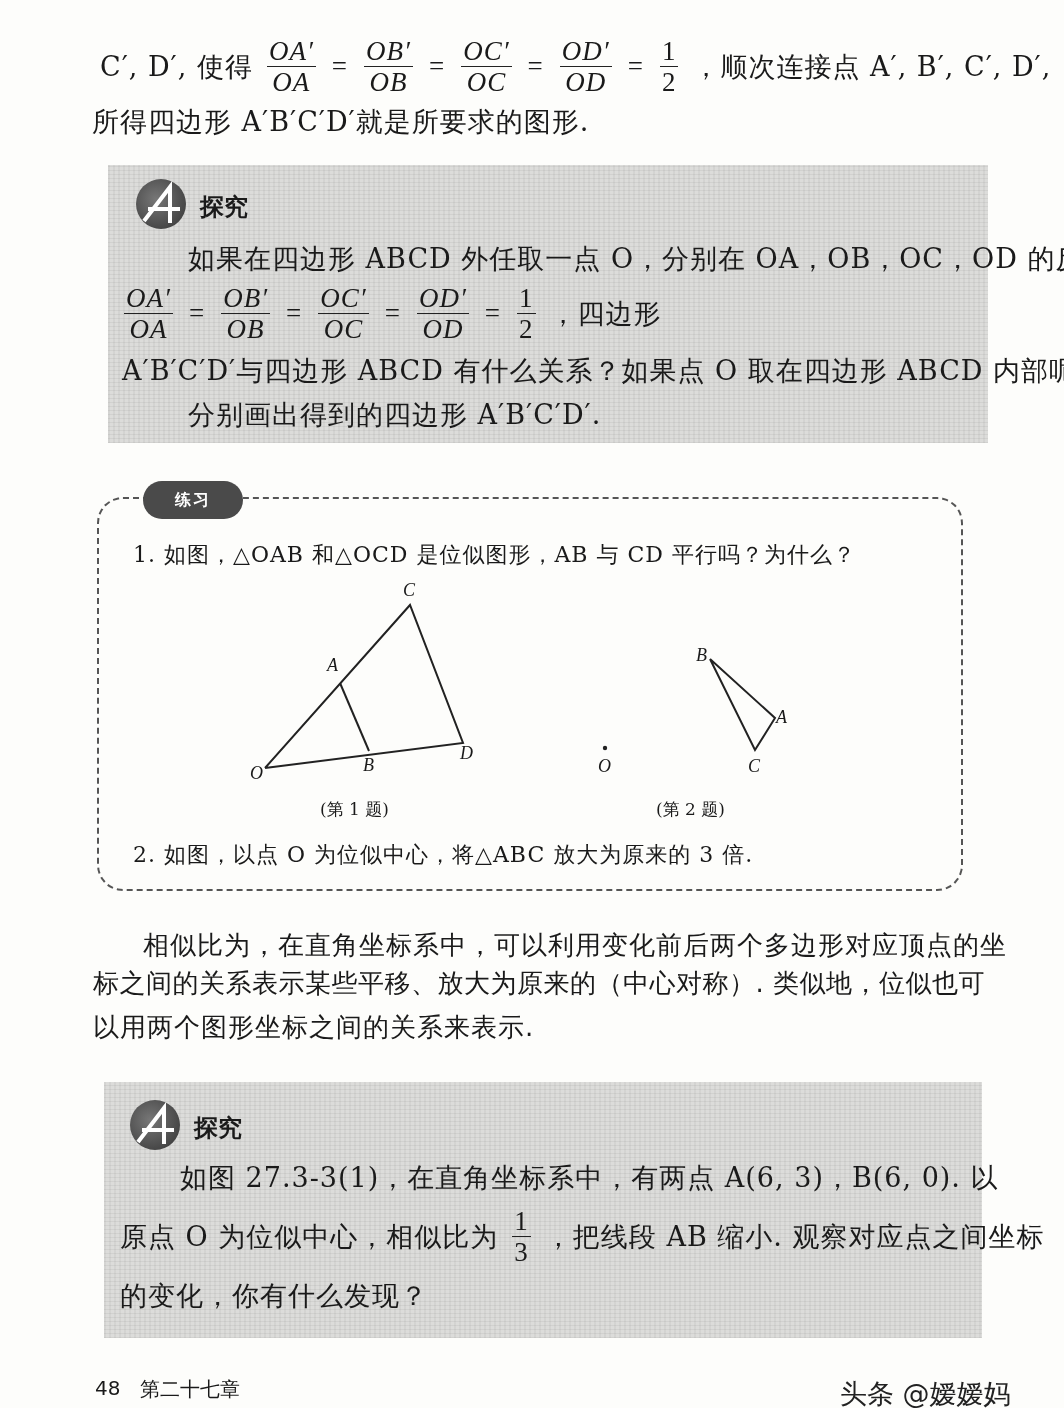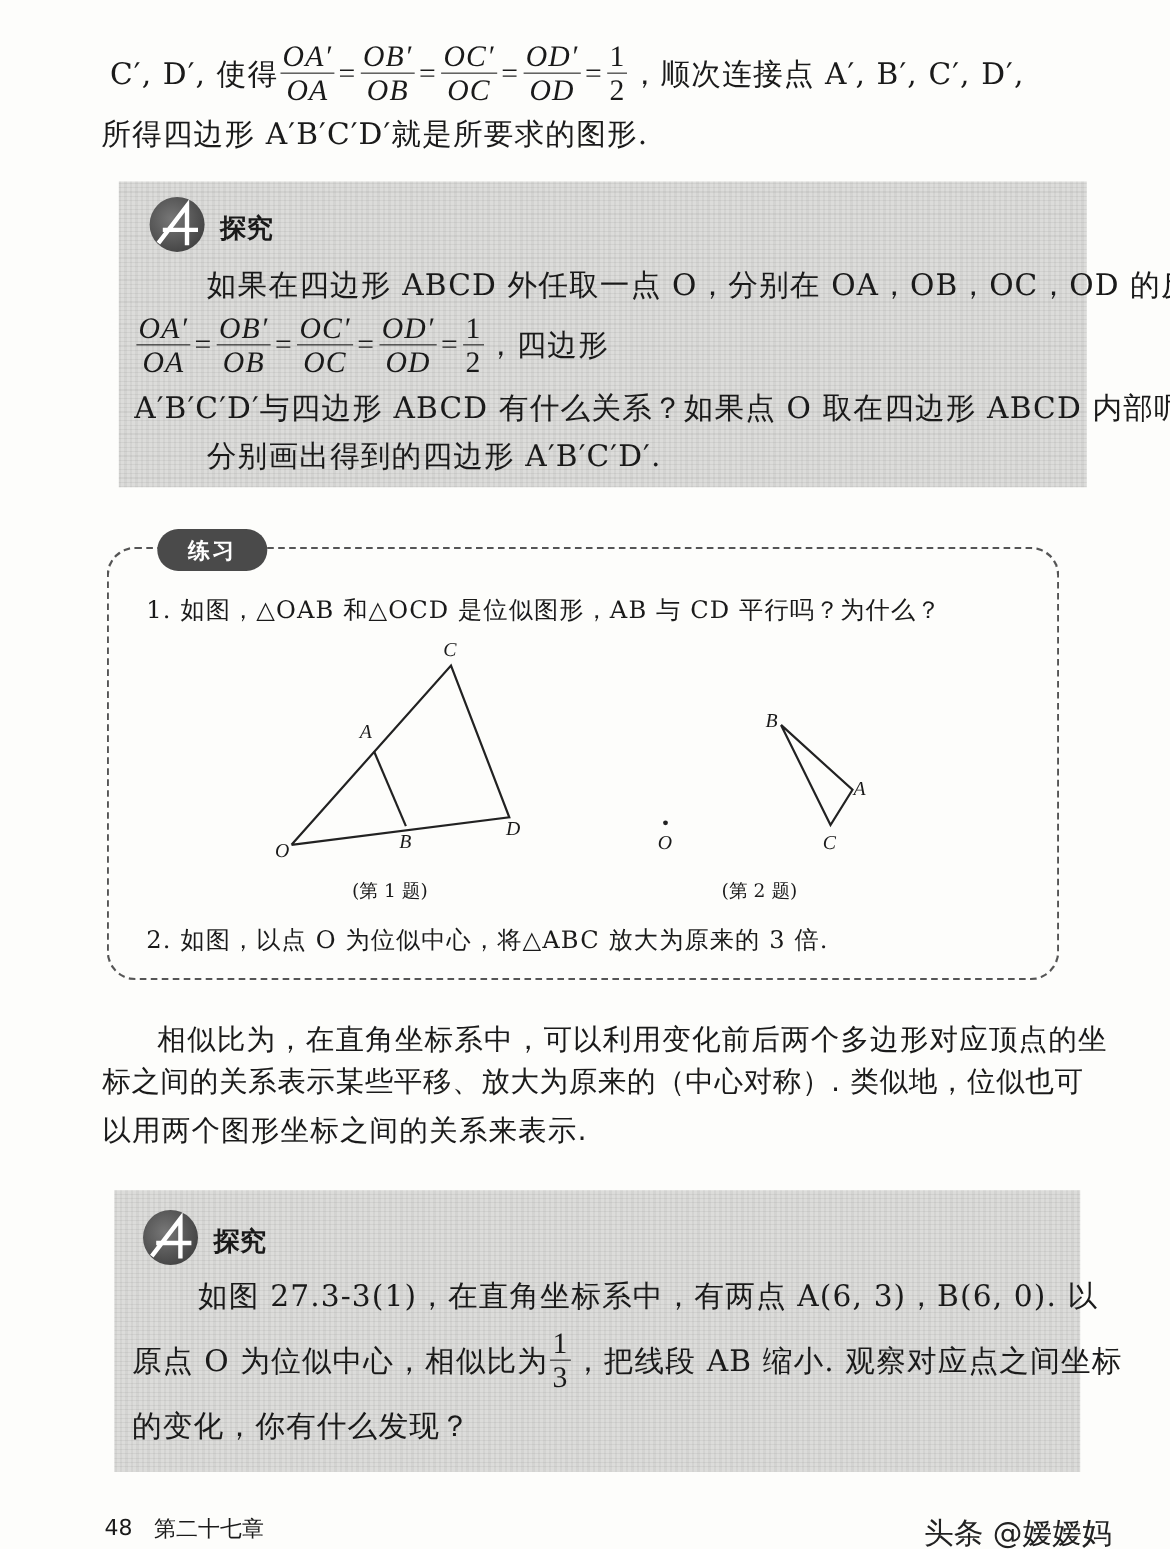--- a/index.html
+++ b/index.html
@@ -1,21 +1,21 @@
 <!DOCTYPE html>
 <html><head>
 <meta charset="utf-8">
 <style>
   html, body { margin:0; padding:0; }
   body {
     width:1064px; height:1408px; background:#fdfdfb; position:relative; overflow:hidden;
     font-family:"DejaVu Serif", serif; color:#1a1a1a;
   }
   .abs { position:absolute; }
-  .line { font-size:27px; white-space:nowrap; letter-spacing:1px; }
+  .line { font-size:27px; white-space:nowrap; letter-spacing:1px;gap:12px; }
   .m { font-family:"Liberation Serif", serif; font-style:italic; }
   .frac { display:inline-block; vertical-align:middle; text-align:center; margin:0 2px; font-family:"Liberation Serif", serif; font-style:italic; }
   .frac .n { display:block; border-bottom:1.6px solid #222; padding:0 2px; line-height:30px; }
   .frac .d { display:block; line-height:30px; }
   .frac.up { font-style:normal; }
   .eq { font-family:"Liberation Serif", serif; margin:0 2px; }
 
   .explore {
     background:
       repeating-linear-gradient(90deg, rgba(0,0,0,0.04) 0 2px, transparent 2px 5px),
@@ -27,21 +27,21 @@
   .ex-logo svg { position:absolute; left:0; top:0; }
   .ex-title { font-family:"DejaVu Sans", sans-serif; font-weight:bold; font-size:24px; position:absolute; }
 
   .practice-box {
     position:absolute; left:97px; top:497px; width:862px; height:390px;
     border:2px dashed #555; border-radius:26px;
   }
   .practice-pill {
     position:absolute; left:143px; top:481px; width:100px; height:38px; border-radius:19px;
     background:#4a4a4a; color:#fff; font-family:"DejaVu Sans", sans-serif; font-weight:bold;
-    font-size:20px; text-align:center; line-height:38px; letter-spacing:2px;
+    font-size:16px; text-align:center; line-height:38px; letter-spacing:2px;
   }
   .cap { font-size:17px; font-family:"DejaVu Serif", serif; }
   .footer { font-family:"DejaVu Sans", sans-serif; font-size:20px; }
   .watermark { font-family:"DejaVu Sans", sans-serif; font-size:27px; color:#222;margin-top:24px; }
 </style>
 </head>
 <body>
 
 <div class="abs line" style="left:100px; top:36px; display:flex; align-items:center;">
   <span>C′, D′, 使得</span>

